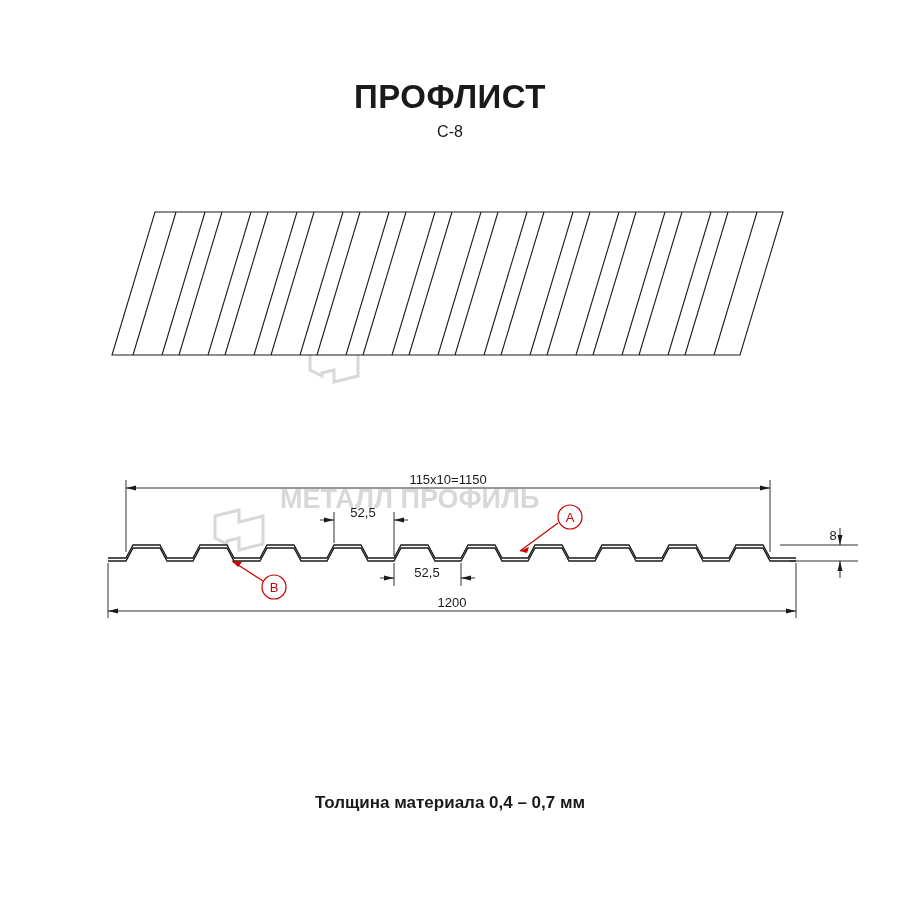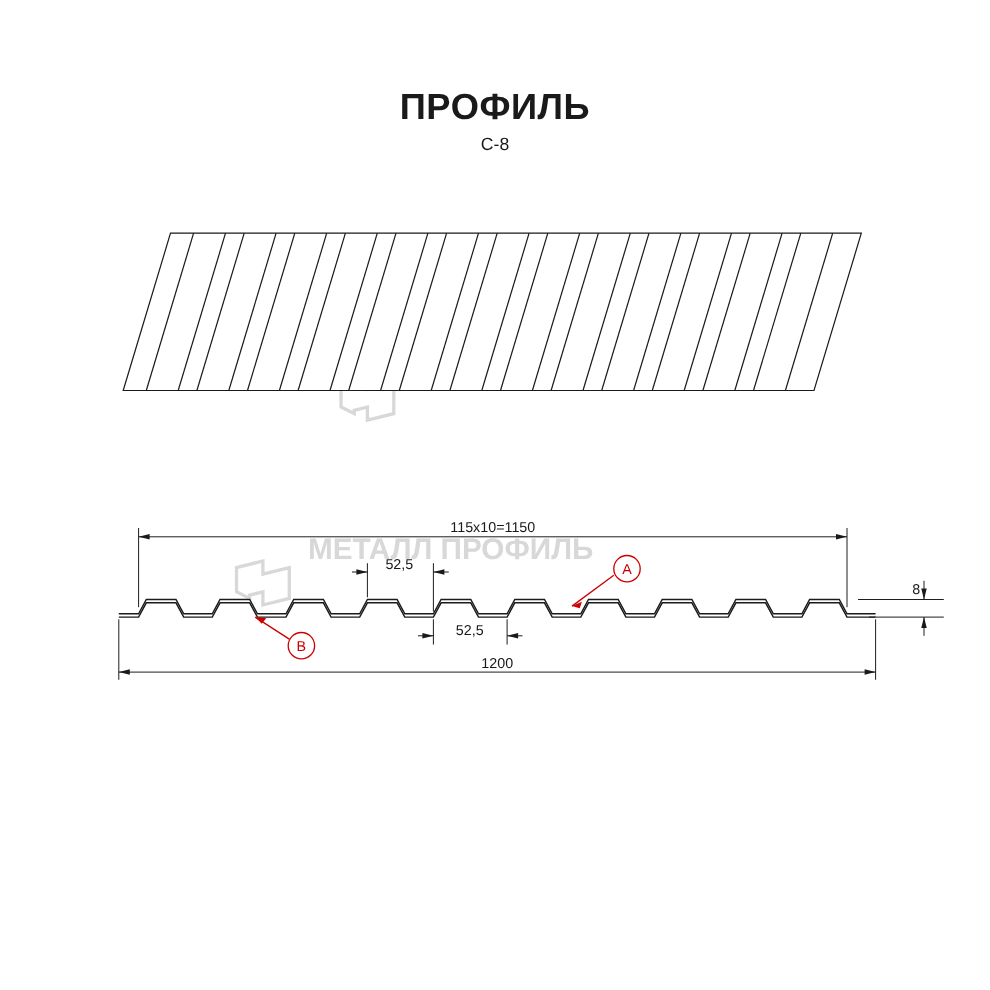--- a/index.html
+++ b/index.html
@@ -71,21 +71,21 @@
     font-family: "Liberation Sans", sans-serif;
     font-weight: bold;
     fill: #d8d8d8;
   }
 </style>
 </head>
 <body>
 
 <div class="page">
 
-  <div class="title">ПРОФИЛЬ</div>
+  <div class="title">ПРОФЛИСТ</div>
   <div class="subtitle">С-8</div>
 
   <svg width="900" height="900" viewBox="0 0 900 900">
 
     <g opacity="1">
       <g transform="translate(300,340)">
         <path d="M10,30 L10,8 L34,2 L34,14 L58,8 L58,36 L34,42 L34,30 L22,33 L22,36 Z" fill="none" stroke="#d8d8d8" stroke-width="3"></path>
       </g>
       <text class="wm-text" x="375" y="340" font-size="29">МЕТАЛЛ ПРОФИЛЬ</text>
     </g>
@@ -219,14 +219,15 @@
 
     <g>
       <circle cx="274" cy="587" r="12" fill="#ffffff" stroke="#cc0000" stroke-width="1.2"></circle>
       <text class="callout-letter" x="274" y="592" text-anchor="middle">B</text>
       <path d="M263,581 L232,561" stroke="#cc0000" stroke-width="1.2" fill="none"></path>
       <path d="M232,561 L242,562 L238,567 Z" fill="#cc0000" stroke="none"></path>
     </g>
 
   </svg>
 
+  <div class="footer-note">Толщина материала 0,4 – 0,7 мм</div>
 
 </div>
 
 </body></html>

